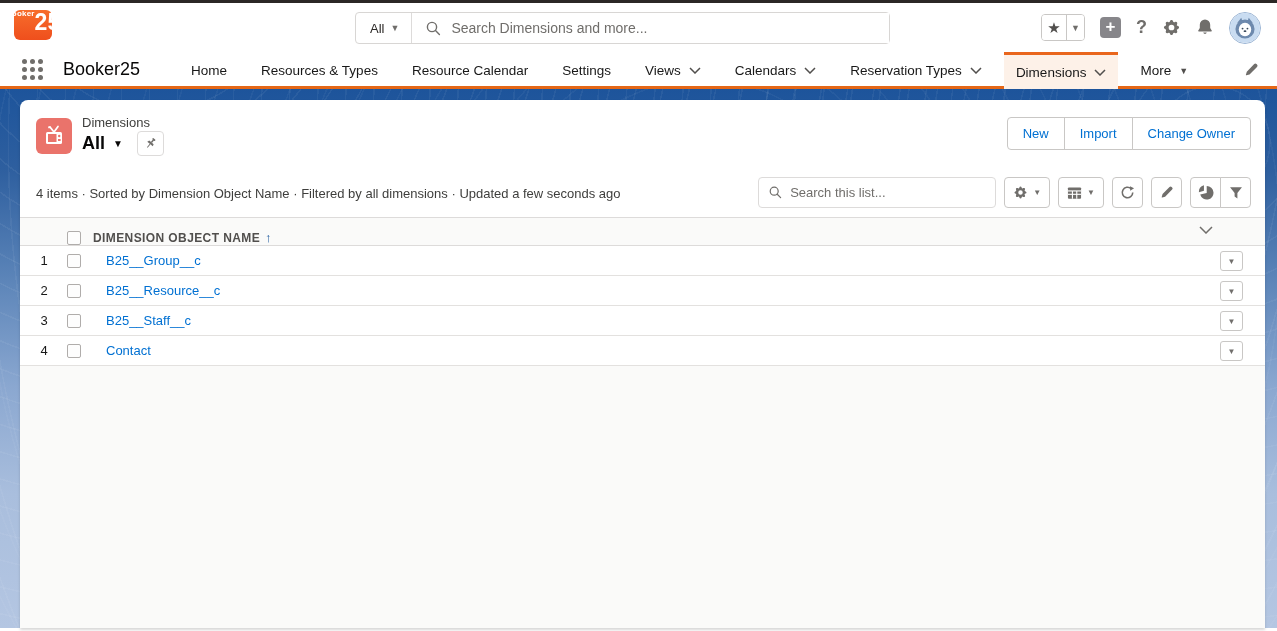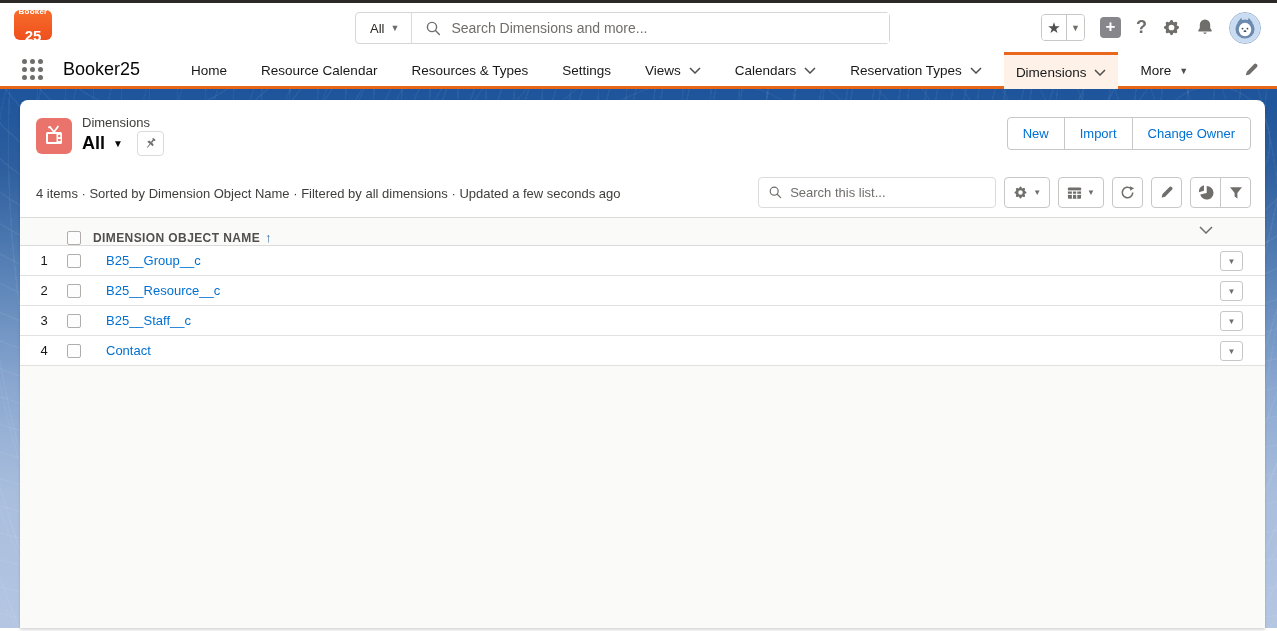--- a/index.html
+++ b/index.html
@@ -6,23 +6,23 @@
   html,body { width:1277px; height:631px; overflow:hidden;
     font-family:"Liberation Sans", sans-serif; background:#fff; color:#080707; }
 
   
   .top-strip { height:3px; background:#2b2826; }
 
   
   .ghead { position:relative; height:49px; background:#fff; }
   .logo { position:absolute; left:14px; top:7px; width:38px; height:30px; border-radius:6px;
     background:linear-gradient(180deg,#f76d2b,#ef4f1d); color:#fff; text-align:center;
-    display:flex; flex-direction:column; justify-content:center; line-height:1; }
+    display:flex; justify-content:center; line-height:1; }
   .logo .l1 { font-size:8px; font-weight:700; letter-spacing:.2px; }
-  .logo .l2 { font-size:15px; font-weight:700; margin-top:12px; }
+  .logo .l2 { font-size:23px; font-weight:700; margin-top:1px; }
 
   .gsearch { position:absolute; left:355px; top:9px; width:535px; height:32px;
     border:1px solid #d8d6d4; border-radius:4px; display:flex; align-items:center; background:#fff; }
   .gsearch .scope { display:flex; align-items:center; gap:6px; padding:0 12px 0 14px;
     height:100%; border-right:1px solid #dddbda; font-size:13px; color:#2b2826; cursor:pointer; }
   .caret { font-size:9px; color:#706e6b; }
   .gsearch .mag { margin:0 10px 0 14px; }
   .gsearch input { border:none; outline:none; flex:1; font-size:14px; height:100%;
     font-family:"Liberation Sans",sans-serif; color:#080707; }
   .gsearch input::placeholder { color:#706e6b; }
@@ -191,24 +191,24 @@
       <i></i>
       <i></i>
       <i></i>
   </div>
   <div class="app-name">Booker25</div>
   <div class="tabs">
     <div class="tab">
         <span>Home</span>
       </div>
     <div class="tab">
+        <span>Resources &amp; Types</span>
+      </div>
+    <div class="tab">
         <span>Resource Calendar</span>
-      </div>
-    <div class="tab">
-        <span>Resources &amp; Types</span>
       </div>
     <div class="tab">
         <span>Settings</span>
       </div>
     <div class="tab">
         <span>Views</span>
       <svg width="12" height="7" viewBox="0 0 12 7">
           <path d="M1 1l5 5 5-5" fill="none" stroke="#514f4d" stroke-width="1.5"></path>
         </svg>
       </div>

